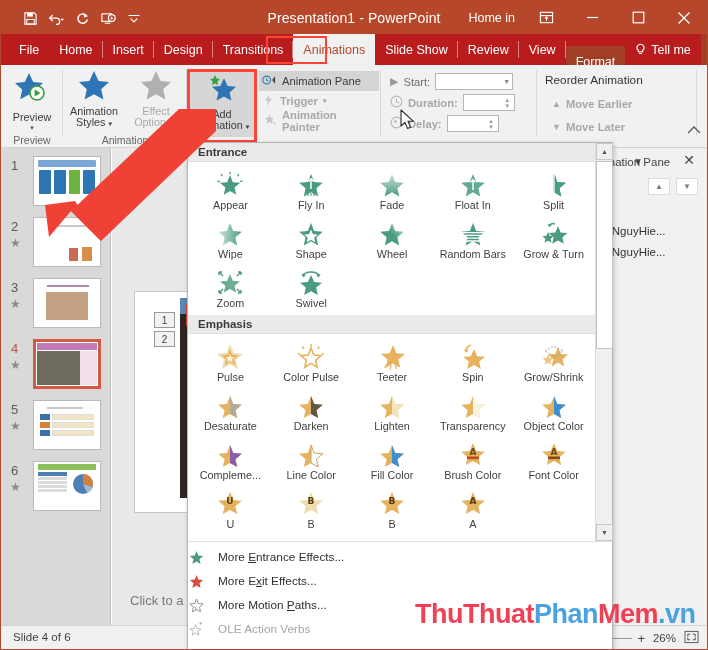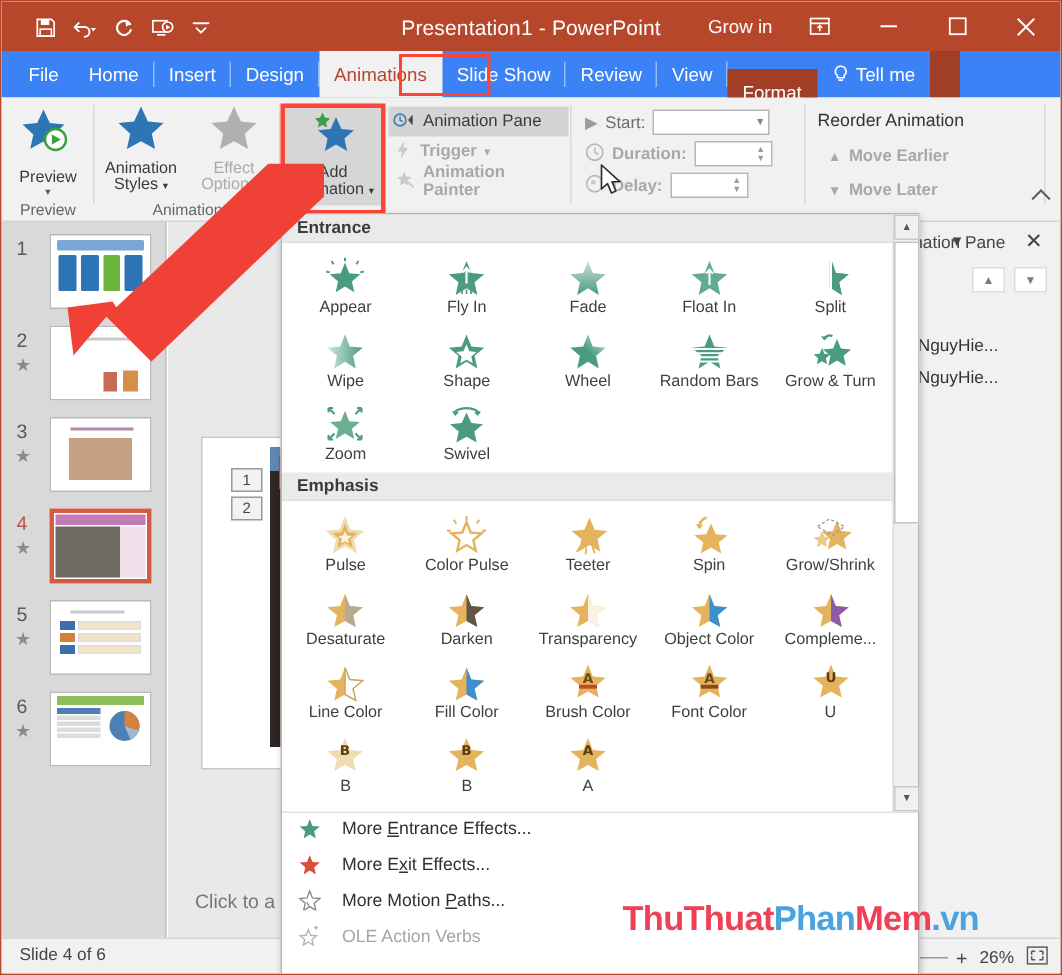--- a/index.html
+++ b/index.html
@@ -43,21 +43,21 @@
   .win-btns { position: absolute; right: 0; top: 0; height: 33px; display: flex; align-items: center; }
   .win-btn {
     width: 46px; height: 33px;
     display: flex; align-items: center; justify-content: center;
     color: #ffffff;
   }
 
   
   .tabbar {
     position: absolute; left: 0; top: 33px; width: 706px; height: 31px;
-    background: #3b82f6;
+    background: #b91c1c;
   }
   .tabs { display: flex; align-items: stretch; height: 31px; padding-left: 8px; }
   .tab {
     display: flex; align-items: center; padding: 0 10px;
     font-size: 12.5px; color: #ffffff; height: 31px;
     position: relative; white-space: nowrap;
   }
   .tab.sep::after {
     content: ""; position: absolute; right: 0; top: 7px; height: 17px;
     width: 1px; background: rgba(255,255,255,.45);
@@ -248,38 +248,38 @@
     font-size: 7px; color: #555;
   }
   .gal-sb-thumb {
     position: absolute; left: 0; top: 18px; width: 17px; height: 188px;
     background: #ffffff; border: 1px solid #c2c2c2;
   }
   .gal-sb-btn.bot { position: absolute; bottom: 0; left: 0; }
 
   .gal-menu { border-top: 1px solid #e2e2e2; padding-top: 3px; background: #ffffff; }
   .gal-mi {
-    display: flex; height: 24px; padding-left: 10px;
+    display: flex; align-items: center; height: 24px; 
     font-size: 11.8px; color: #2f2f2f; gap: 14px;
   }
   .gal-mi .mico { width: 16px; display: flex; justify-content: center; }
   .gal-mi.dim { color: #a5a5a5; }
   .gal-mi u { text-decoration: underline; }
 
   
   .redarrow { position: absolute; left: 40px; top: 108px; z-index: 60; pointer-events: none; }
 
   
   .cursor { position: absolute; left: 399px; top: 108px; z-index: 70; pointer-events: none; }
 
   
   .watermark {
     position: absolute; left: 414px; top: 598px; z-index: 55;
     font-family: "Liberation Sans", sans-serif;
-    font-size: 23px; font-weight: bold; letter-spacing: -.5px;
+    font-size: 27px; font-weight: bold; letter-spacing: -.5px;
     white-space: nowrap; pointer-events: none;
   }
   .wm-a { color: #ef4056; }
   .wm-b { color: #4aa3e0; }
   .wm-c { color: #ef4056; }
   .wm-d { color: #4aa3e0; }
 </style>
 </head>
 <body>
 
@@ -317,21 +317,21 @@
             <path d="M11.4 5.8 l3 1.8 -3 1.8z" fill="#fff"></path>
           </svg>
       </div>
       <div class="qat-btn">
         <svg width="12" height="12" viewBox="0 0 12 12">
             <path d="M1 3.5h10M3 6.8l3 3 3-3" stroke="#fff" stroke-width="1.2" fill="none" stroke-linecap="round" stroke-linejoin="round"></path>
           </svg>
       </div>
     </div>
 
-    <div class="signin">Grow in</div>
+    <div class="signin">Home in</div>
 
     <div class="win-btns">
       <div class="win-btn">
         <svg width="15" height="15" viewBox="0 0 16 16">
             <rect x="1.5" y="2.5" width="13" height="11" fill="none" stroke="#fff" stroke-width="1.2"></rect>
             <path d="M1.5 6h13" stroke="#fff" stroke-width="1.2"></path>
             <path d="M8 11.5 V7.5 M6.3 9.2 L8 7.4 L9.7 9.2" stroke="#fff" stroke-width="1.1" fill="none"></path>
           </svg>
       </div>
       <div class="win-btn">
@@ -351,20 +351,21 @@
       </div>
     </div>
   </div>
 
   <div class="tabbar">
     <div class="tabs">
       <div class="tab">File</div>
       <div class="tab sep">Home</div>
       <div class="tab sep">Insert</div>
       <div class="tab sep">Design</div>
+      <div class="tab sep">Transitions</div>
       <div class="tab active">Animations</div>
       <div class="tab sep">Slide Show</div>
       <div class="tab sep">Review</div>
       <div class="tab sep">View</div>
       <div class="tab format">Format</div>
       <div class="tab">
         <span class="mini-icon">
           <svg width="11" height="13" viewBox="0 0 11 13">
               <path d="M5.5 1.2 A3.4 3.4 0 0 0 3.3 7.3 V8.8 h4.4 V7.3 A3.4 3.4 0 0 0 5.5 1.2z" fill="none" stroke="#fff" stroke-width="1.1"></path>
               <path d="M4 10.4h3" stroke="#fff" stroke-width="1.1"></path>
@@ -886,20 +887,29 @@
                 <path d="M15 4 L18.2 12 L26.8 12.8 L20.4 18.2 L22.2 26 L15 22 L7.8 26 L9.6 18.2 L3.2 12.8 L11.8 12z" fill="#e5b35e"></path>
                 <path d="M15 4 L18.2 12 L26.8 12.8 L20.4 18.2 L22.2 26 L15 22z" fill="#5f5647"></path>
               </svg>
             </span>
           <span class="cap">Darken</span>
         </div>
         <div class="gal-item">
           <span class="ico">
               <svg width="30" height="27" viewBox="0 0 30 27">
                 <path d="M15 4 L18.2 12 L26.8 12.8 L20.4 18.2 L22.2 26 L15 22 L7.8 26 L9.6 18.2 L3.2 12.8 L11.8 12z" fill="#e5b35e"></path>
+                <path d="M15 4 L18.2 12 L26.8 12.8 L20.4 18.2 L22.2 26 L15 22z" fill="#f5e2bd"></path>
+              </svg>
+            </span>
+          <span class="cap">Lighten</span>
+        </div>
+        <div class="gal-item">
+          <span class="ico">
+              <svg width="30" height="27" viewBox="0 0 30 27">
+                <path d="M15 4 L18.2 12 L26.8 12.8 L20.4 18.2 L22.2 26 L15 22 L7.8 26 L9.6 18.2 L3.2 12.8 L11.8 12z" fill="#e5b35e"></path>
                 <path d="M15 4 L18.2 12 L26.8 12.8 L20.4 18.2 L22.2 26 L15 22z" fill="#fbf2e2"></path>
               </svg>
             </span>
           <span class="cap">Transparency</span>
         </div>
         <div class="gal-item">
           <span class="ico">
               <svg width="30" height="27" viewBox="0 0 30 27">
                 <path d="M15 4 L18.2 12 L26.8 12.8 L20.4 18.2 L22.2 26 L15 22 L7.8 26 L9.6 18.2 L3.2 12.8 L11.8 12z" fill="#e5b35e"></path>
                 <path d="M15 4 L18.2 12 L26.8 12.8 L20.4 18.2 L22.2 26 L15 22z" fill="#3c8fd0"></path>

